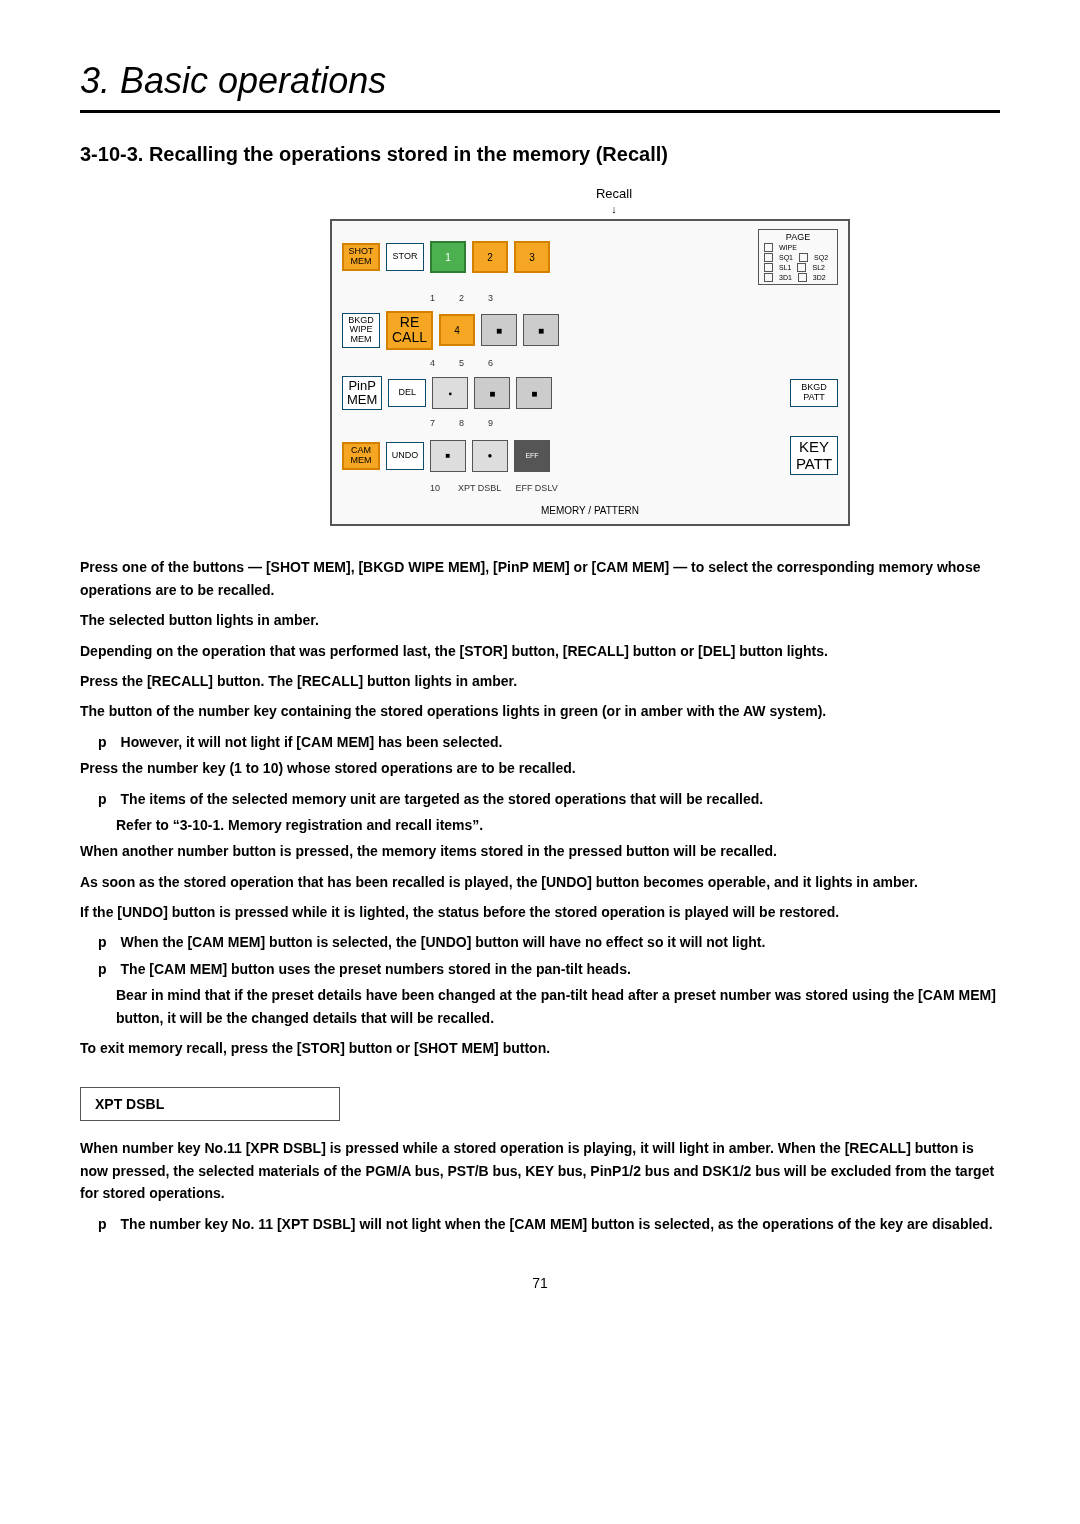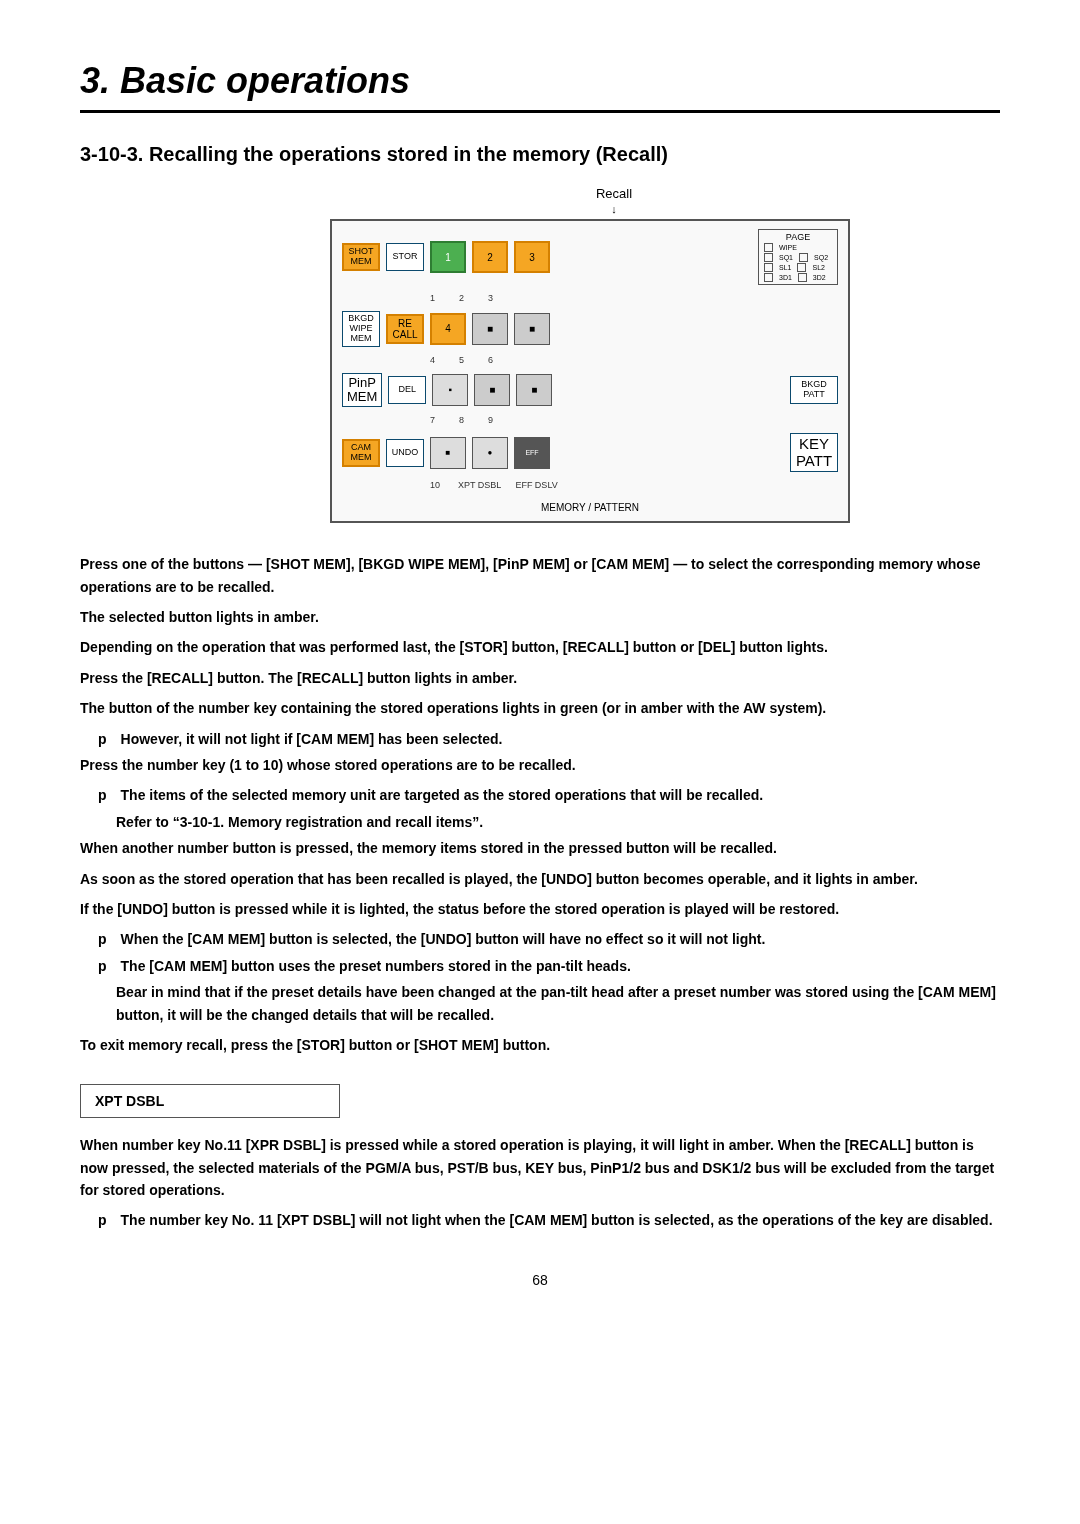--- a/index.html
+++ b/index.html
@@ -8,21 +8,21 @@
       font-family: Arial, sans-serif;
       font-size: 14px;
       color: #000;
       width: 1080px;
       min-height: 1524px;
       padding: 60px 80px;
     }
     h1 {
       font-size: 36px;
       font-style: italic;
-      font-weight: bold;
+      font-weight: normal;
       border-bottom: 3px solid #000;
       padding-bottom: 8px;
       margin-bottom: 30px;
     }
     h2 {
       font-size: 20px;
       font-weight: bold;
       margin-bottom: 20px;
     }
     .diagram-area {
@@ -227,21 +227,21 @@
             <div class="num-label">2</div>
           </div>
         <div style="width:8px;"></div>
         <div class="num-cell" style="margin-left:4px;">
             <div class="num-label">3</div>
           </div>
       </div>
 
       <div class="panel-row">
         <div class="btn" style="font-size:9px;min-width:38px;">BKGD<br>WIPE<br>MEM</div>
-        <div class="btn btn-amber" style="font-size:10px;min-width:38px;">RE<br>CALL</div>
+        <div class="btn btn-amber" style="font-size:14px;min-width:38px;">RE<br>CALL</div>
         <div class="num-cell">
           <div class="btn-number amber">4</div>
         </div>
         <div class="num-cell">
           <div class="btn-number" style="background:#ccc;">■</div>
         </div>
         <div class="num-cell">
           <div class="btn-number" style="background:#ccc;">■</div>
         </div>
       </div>
@@ -349,16 +349,16 @@
 
 
 <div class="xpt-box">
   <span>XPT DSBL</span>
 </div>
 
 <p>When number key No.11 [XPR DSBL] is pressed while a stored operation is playing, it will light in amber. When the [RECALL] button is now pressed, the selected materials of the PGM/A bus, PST/B bus, KEY bus, PinP1/2 bus and DSK1/2 bus will be excluded from the target for stored operations.</p>
 <p class="p-indent">p The number key No. 11 [XPT DSBL] will not light when the [CAM MEM] button is selected, as the operations of the key are disabled.</p>
 
 
-<div class="page-num">68</div>
+<div class="page-num">71</div>
 
 
 
 
 </body></html>

